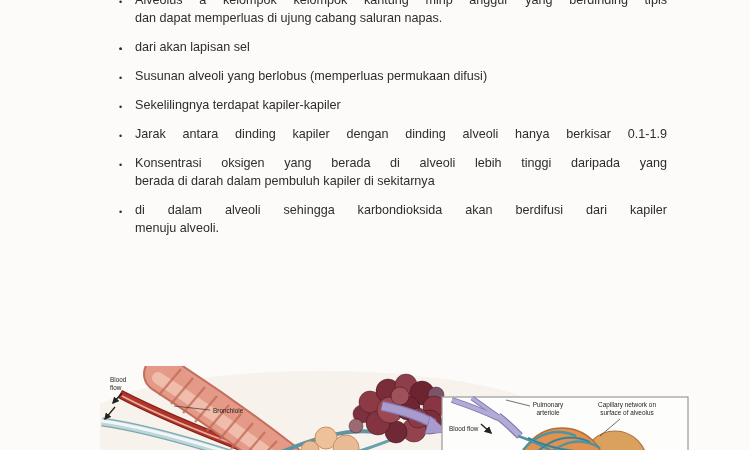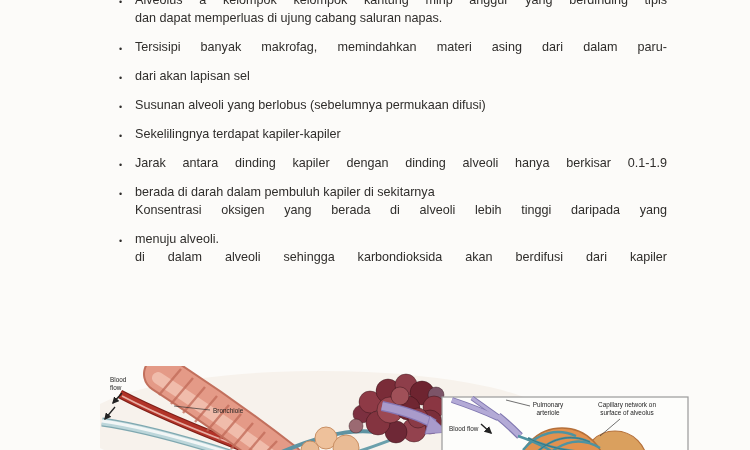--- a/index.html
+++ b/index.html
@@ -31,53 +31,52 @@
   <div class="bullets">
 
     <div class="item">
       <span class="bdot">•</span>
       <div class="line j">Alveolus a kelompok kelompok kantung mirip anggur yang berdinding tipis</div>
       <div class="line">dan dapat memperluas di ujung cabang saluran napas.</div>
     </div>
 
     <div class="item">
       <span class="bdot">•</span>
-      <div class="line j">Tersisipi banyak makrofag, memindahkan materi asing dari dalam paru-</div>
     </div>
 
     <div class="item">
       <span class="bdot">•</span>
       <div class="line">dari akan lapisan sel</div>
     </div>
 
     <div class="item">
       <span class="bdot">•</span>
-      <div class="line">Susunan alveoli yang berlobus (sebelumnya permukaan difusi)</div>
+      <div class="line">Susunan alveoli yang berlobus (memperluas permukaan difusi)</div>
     </div>
 
     <div class="item">
       <span class="bdot">•</span>
       <div class="line">Sekelilingnya terdapat kapiler-kapiler</div>
     </div>
 
     <div class="item">
       <span class="bdot">•</span>
       <div class="line j">Jarak antara dinding kapiler dengan dinding alveoli hanya berkisar 0.1-1.9</div>
     </div>
 
     <div class="item">
       <span class="bdot">•</span>
+      <div class="line j">Konsentrasi oksigen yang berada di alveoli lebih tinggi daripada yang</div>
       <div class="line">berada di darah dalam pembuluh kapiler di sekitarnya</div>
-      <div class="line j">Konsentrasi oksigen yang berada di alveoli lebih tinggi daripada yang</div>
-    </div>
-
-    <div class="item">
-      <span class="bdot">•</span>
+    </div>
+
+    <div class="item">
+      <span class="bdot">•</span>
+      <div class="line j">di dalam alveoli sehingga karbondioksida akan berdifusi dari kapiler</div>
       <div class="line">menuju alveoli.</div>
-      <div class="line j">di dalam alveoli sehingga karbondioksida akan berdifusi dari kapiler</div>
     </div>
 
   </div>
 
   <div class="figure">
     <svg width="650" height="92" viewBox="0 0 650 92">
       <defs>
         <marker id="ab" viewBox="0 0 10 10" refX="8" refY="5" markerWidth="5.5" markerHeight="5.5" orient="auto">
           <path d="M0,0 L10,5 L0,10 z" fill="#222"></path>
         </marker>

